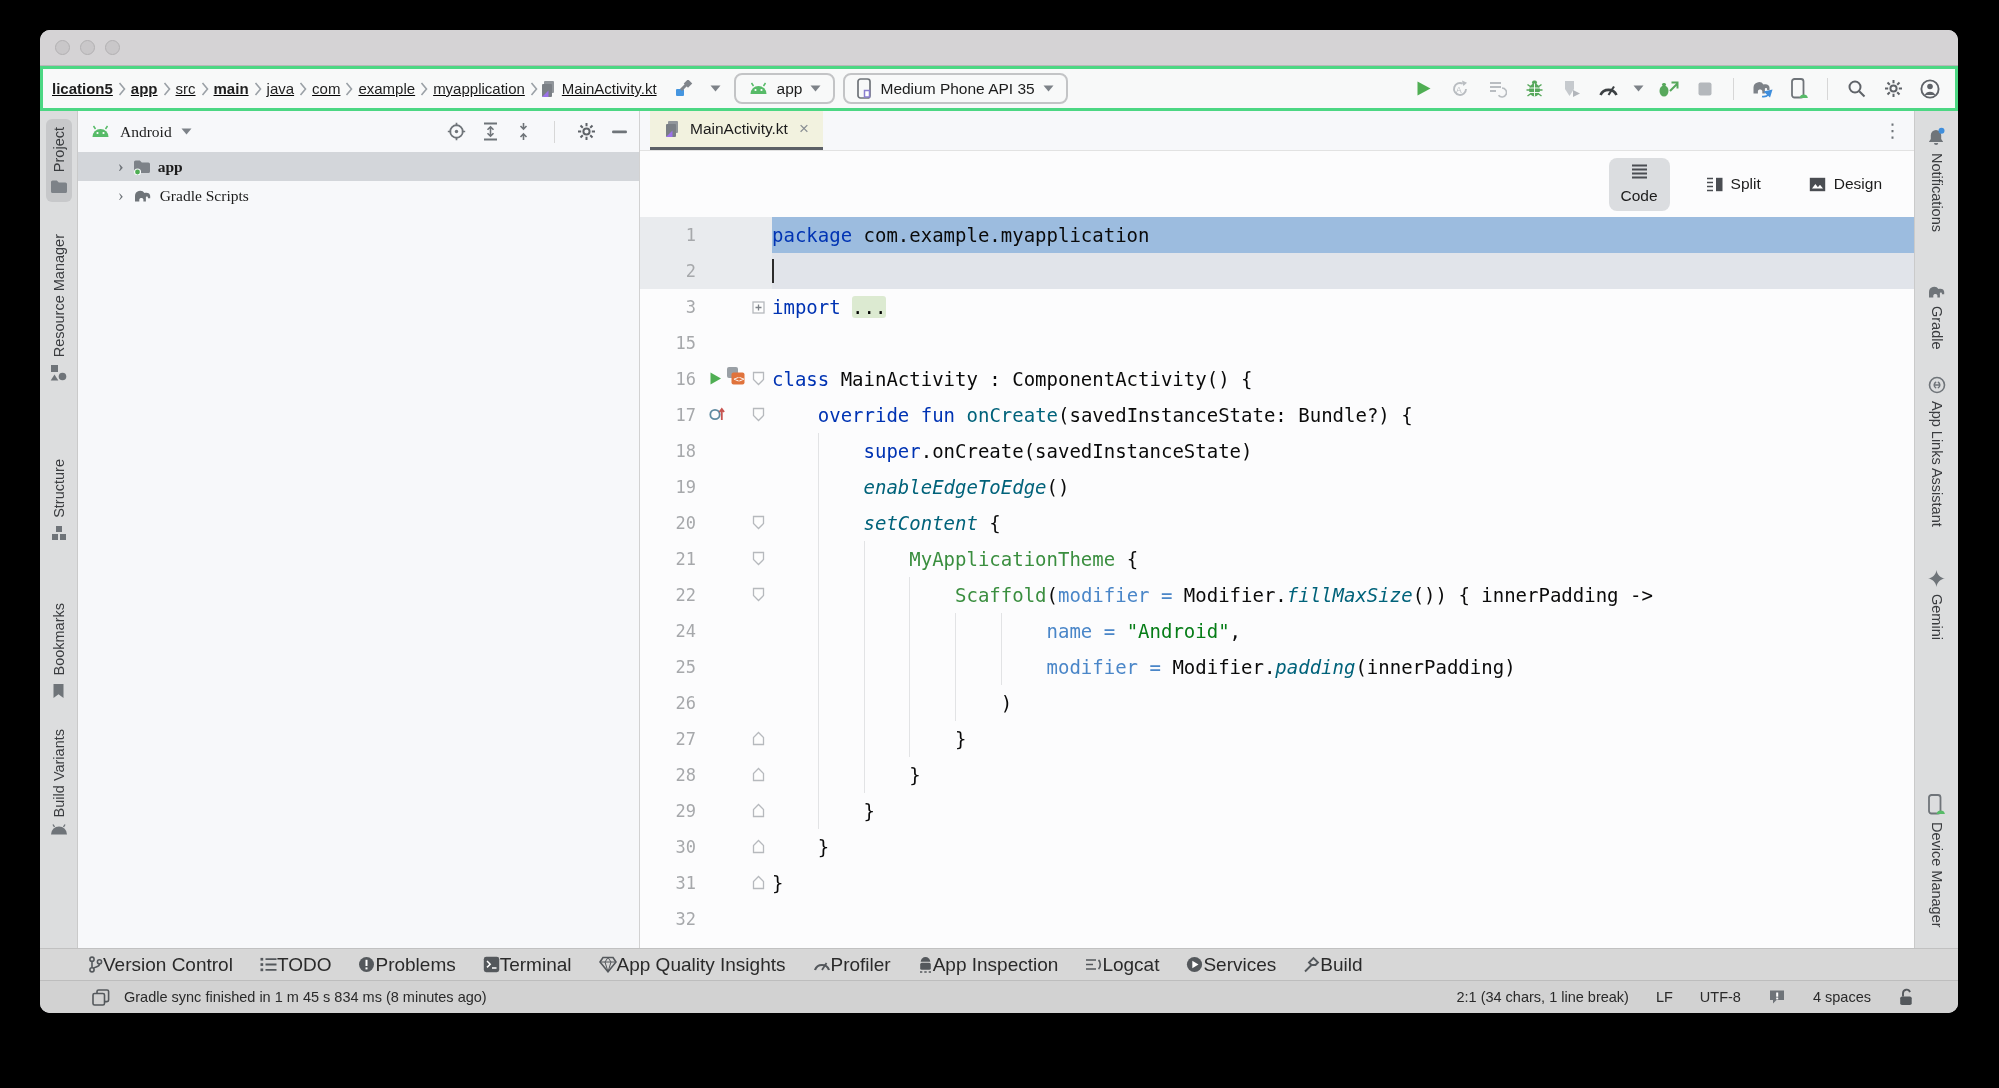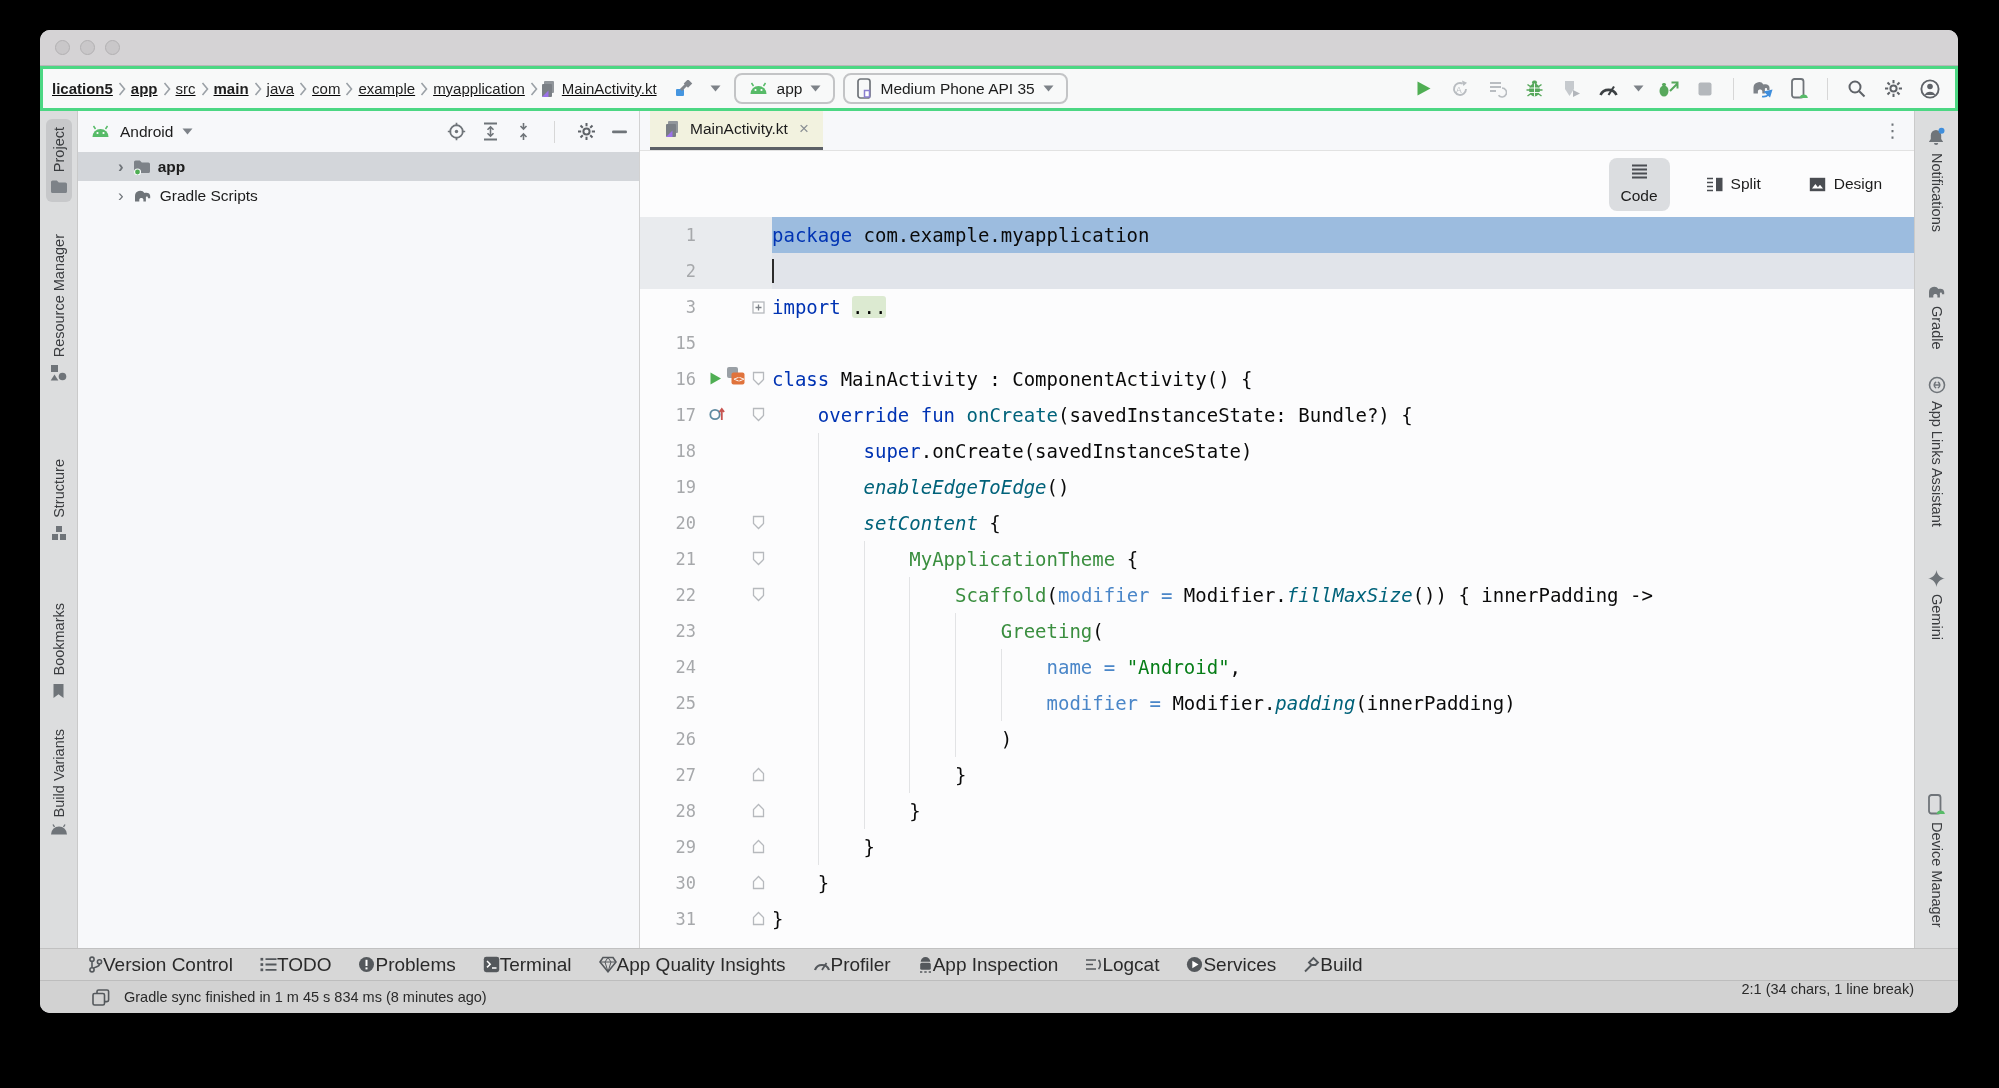--- a/index.html
+++ b/index.html
@@ -39,21 +39,21 @@
   .stripe-left  { width:38px; border-right:1px solid #cacaca; }
   .stripe-right { width:44px; border-left:1px solid #cacaca; }
   .stripe-item { display:flex; flex-direction:column; align-items:center; gap:7px;
                  padding:8px 4px; border-radius:6px; color:#3a3c3f; font-size:14.5px; }
   .stripe-item.sel { background:#c7c8ca; }
   .vtext-up  { writing-mode:vertical-rl; transform:rotate(180deg); }
   .vtext-dn  { writing-mode:vertical-rl; }
 
   
   .project { width:562px; flex:0 0 562px; background:#f7f8fa; border-right:1px solid #d2d2d2;
-             display:flex; flex-direction:column; }
+             display:flex; flex-direction:column;font-family:Liberation Serif, serif; }
   .pp-head { height:41px; display:flex; align-items:center; padding:0 12px; gap:9px; }
   .pp-title { font-size:15.5px; color:#1c1c1c; }
   .pp-tools { margin-left:auto; display:flex; align-items:center; gap:16px; }
   .tree-row { height:29px; display:flex; align-items:center; gap:7px; padding-left:40px;
               font-size:15.5px; color:#1c1c1c; }
   .tree-row.sel { background:#d3d6da; }
   .tree-row .tchev { color:#6f7479; font-size:17px; margin-right:2px; }
   .tree-row.bold { font-weight:bold; }
 
   
@@ -93,21 +93,21 @@
   .fold{ background:#dcead1; border-radius:3px; }
   .okmark { position:absolute; right:16px; top:4px; font-size:21px; font-weight:bold; }
 
   
   .bottombar { height:32px; flex:0 0 32px; background:#d7d7d7; border-top:1px solid #c1c1c1;
                display:flex; align-items:center; gap:27px; padding-left:48px; }
   .bitem { display:flex; align-items:center; gap:0; font-size:19px; color:#2a2a2a; }
   .statusbar { height:33px; flex:0 0 33px; background:#d2d2d2; border-top:1px solid #bdbdbd;
                display:flex; padding:0 44px 0 52px; font-size:14.5px; color:#2a2a2a; }
   .status-left { display:flex; align-items:center; gap:14px; }
-  .status-right { margin-left:auto; display:flex; align-items:center; gap:27px;flex-direction:column; }
+  .status-right { margin-left:auto; display:flex; align-items:center; gap:27px; }
 </style>
 </head>
 <body>
 
 <div class="screen">
   <div class="window">
 
     <div class="titlebar">
       <div class="lights">
         <span class="light"></span>
@@ -656,26 +656,20 @@
               <span class="gf">
                 <span><span class="ic">
                     <svg width="13" height="15" viewBox="0 0 13 15">
                       <path d="M1.5 1.5 h10 v7 l-5 5 -5-5 z" fill="#fdfdfd" stroke="#b6b9bd" stroke-width="1.3"></path>
                     </svg>
                   </span></span>
               </span>
               <span class="ltx"><span class="guide" style="left: 4ch;"></span><span class="guide" style="left: 8ch;"></span><span class="guide" style="left: 12ch;"></span><span class="pl">                </span><span class="comp">Scaffold</span><span class="pl">(</span><span class="named">modifier</span><span class="named"> = </span><span class="pl">Modifier.</span><span class="fni">fillMaxSize</span><span class="pl">()) { innerPadding -&gt;</span></span>
             </div>
             <div class="cline">
-              <span class="ln">23</span>
-              <span class="gi"></span>
-              <span class="gf"></span>
-              <span class="ltx"><span class="guide" style="left: 4ch;"></span><span class="guide" style="left: 8ch;"></span><span class="guide" style="left: 12ch;"></span><span class="guide" style="left: 16ch;"></span><span class="pl">                    </span><span class="comp">Greeting</span><span class="pl">(</span></span>
-            </div>
-            <div class="cline">
               <span class="ln">24</span>
               <span class="gi"></span>
               <span class="gf"></span>
               <span class="ltx"><span class="guide" style="left: 4ch;"></span><span class="guide" style="left: 8ch;"></span><span class="guide" style="left: 12ch;"></span><span class="guide" style="left: 16ch;"></span><span class="guide" style="left: 20ch;"></span><span class="pl">                        </span><span class="named">name = </span><span class="str">"Android"</span><span class="pl">,</span></span>
             </div>
             <div class="cline">
               <span class="ln">25</span>
               <span class="gi"></span>
               <span class="gf"></span>
               <span class="ltx"><span class="guide" style="left: 4ch;"></span><span class="guide" style="left: 8ch;"></span><span class="guide" style="left: 12ch;"></span><span class="guide" style="left: 16ch;"></span><span class="guide" style="left: 20ch;"></span><span class="pl">                        </span><span class="named">modifier = </span><span class="pl">Modifier.</span><span class="fni">padding</span><span class="pl">(innerPadding)</span></span>

